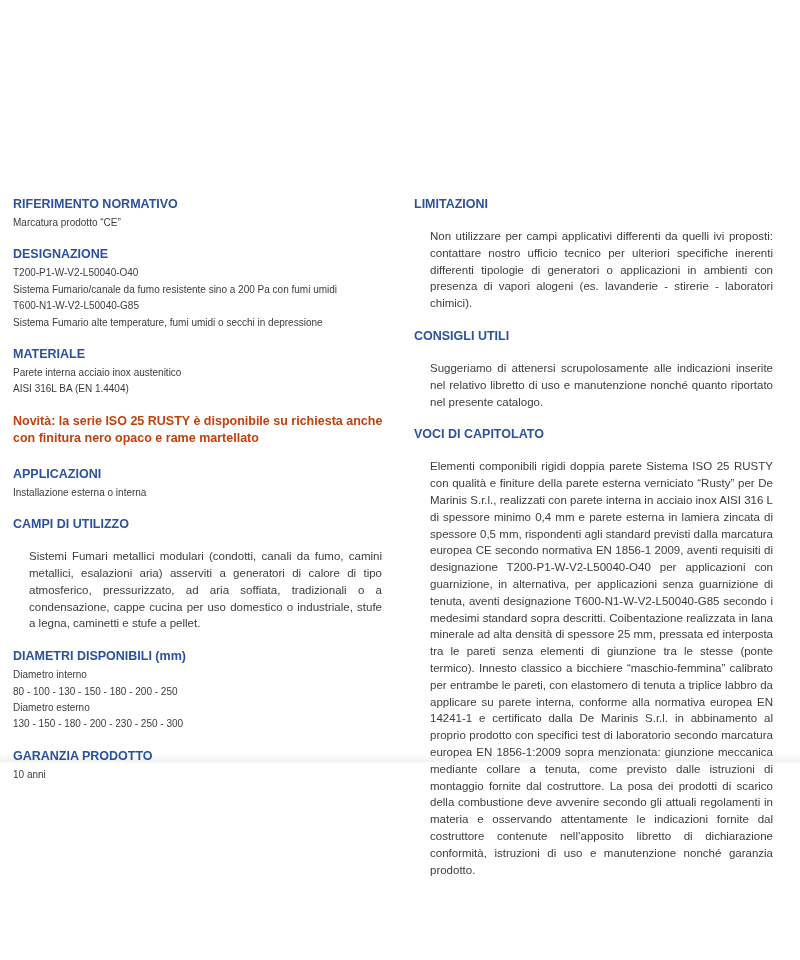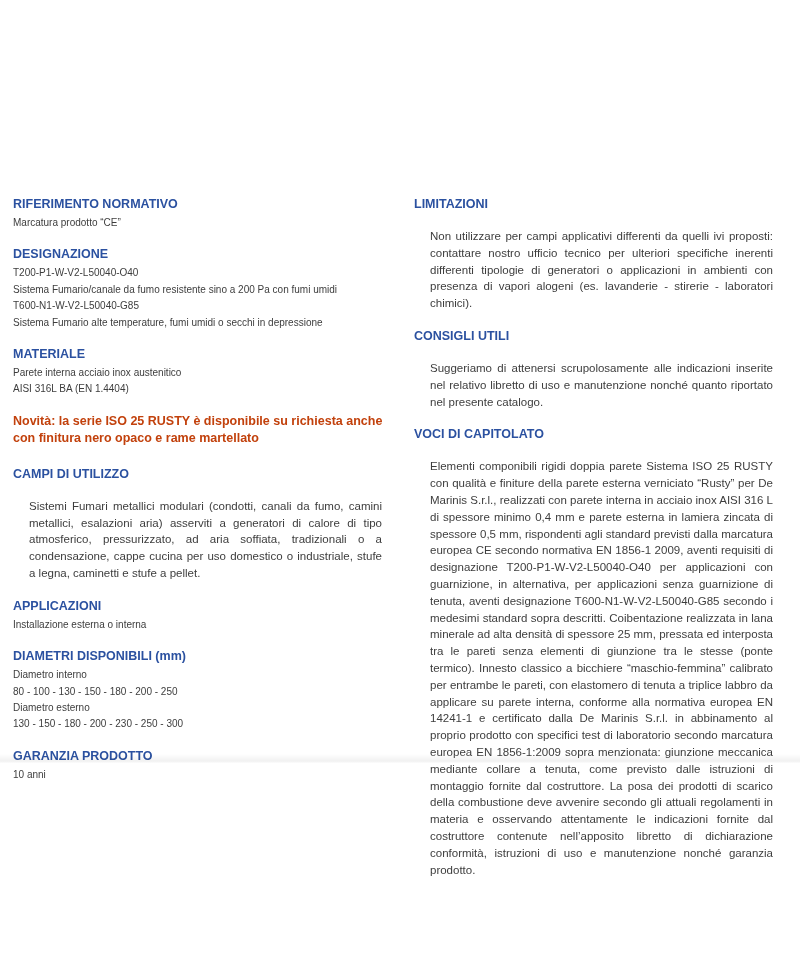--- a/index.html
+++ b/index.html
@@ -87,27 +87,27 @@
 
       <section>
         <h3 class="hd">MATERIALE</h3>
         <div class="ln">Parete interna acciaio inox austenitico</div>
         <div class="ln">AISI 316L BA (EN 1.4404)</div>
       </section>
 
       <p class="note">Novità: la serie ISO 25 RUSTY è disponibile su richiesta anche con finitura nero opaco e rame martellato</p>
 
       <section>
-        <h3 class="hd">CAMPI DI UTILIZZO</h3>
-        <p class="para">Sistemi Fumari metallici modulari (condotti, canali da fumo, camini metallici, esalazioni aria) asserviti a generatori di calore di tipo atmosferico, pressurizzato, ad aria soffiata, tradizionali o a condensazione, cappe cucina per uso domestico o industriale, stufe a legna, caminetti e stufe a pellet.</p>
+        <h3 class="hd">APPLICAZIONI</h3>
+        <div class="ln">Installazione esterna o interna</div>
       </section>
 
       <section>
-        <h3 class="hd">APPLICAZIONI</h3>
-        <div class="ln">Installazione esterna o interna</div>
+        <h3 class="hd">CAMPI DI UTILIZZO</h3>
+        <p class="para">Sistemi Fumari metallici modulari (condotti, canali da fumo, camini metallici, esalazioni aria) asserviti a generatori di calore di tipo atmosferico, pressurizzato, ad aria soffiata, tradizionali o a condensazione, cappe cucina per uso domestico o industriale, stufe a legna, caminetti e stufe a pellet.</p>
       </section>
 
       <section>
         <h3 class="hd">DIAMETRI DISPONIBILI (mm)</h3>
         <div class="ln">Diametro interno</div>
         <div class="ln">80 - 100 - 130 - 150 - 180 - 200 - 250</div>
         <div class="ln">Diametro esterno</div>
         <div class="ln">130 - 150 - 180 - 200 - 230 - 250 - 300</div>
       </section>
 

